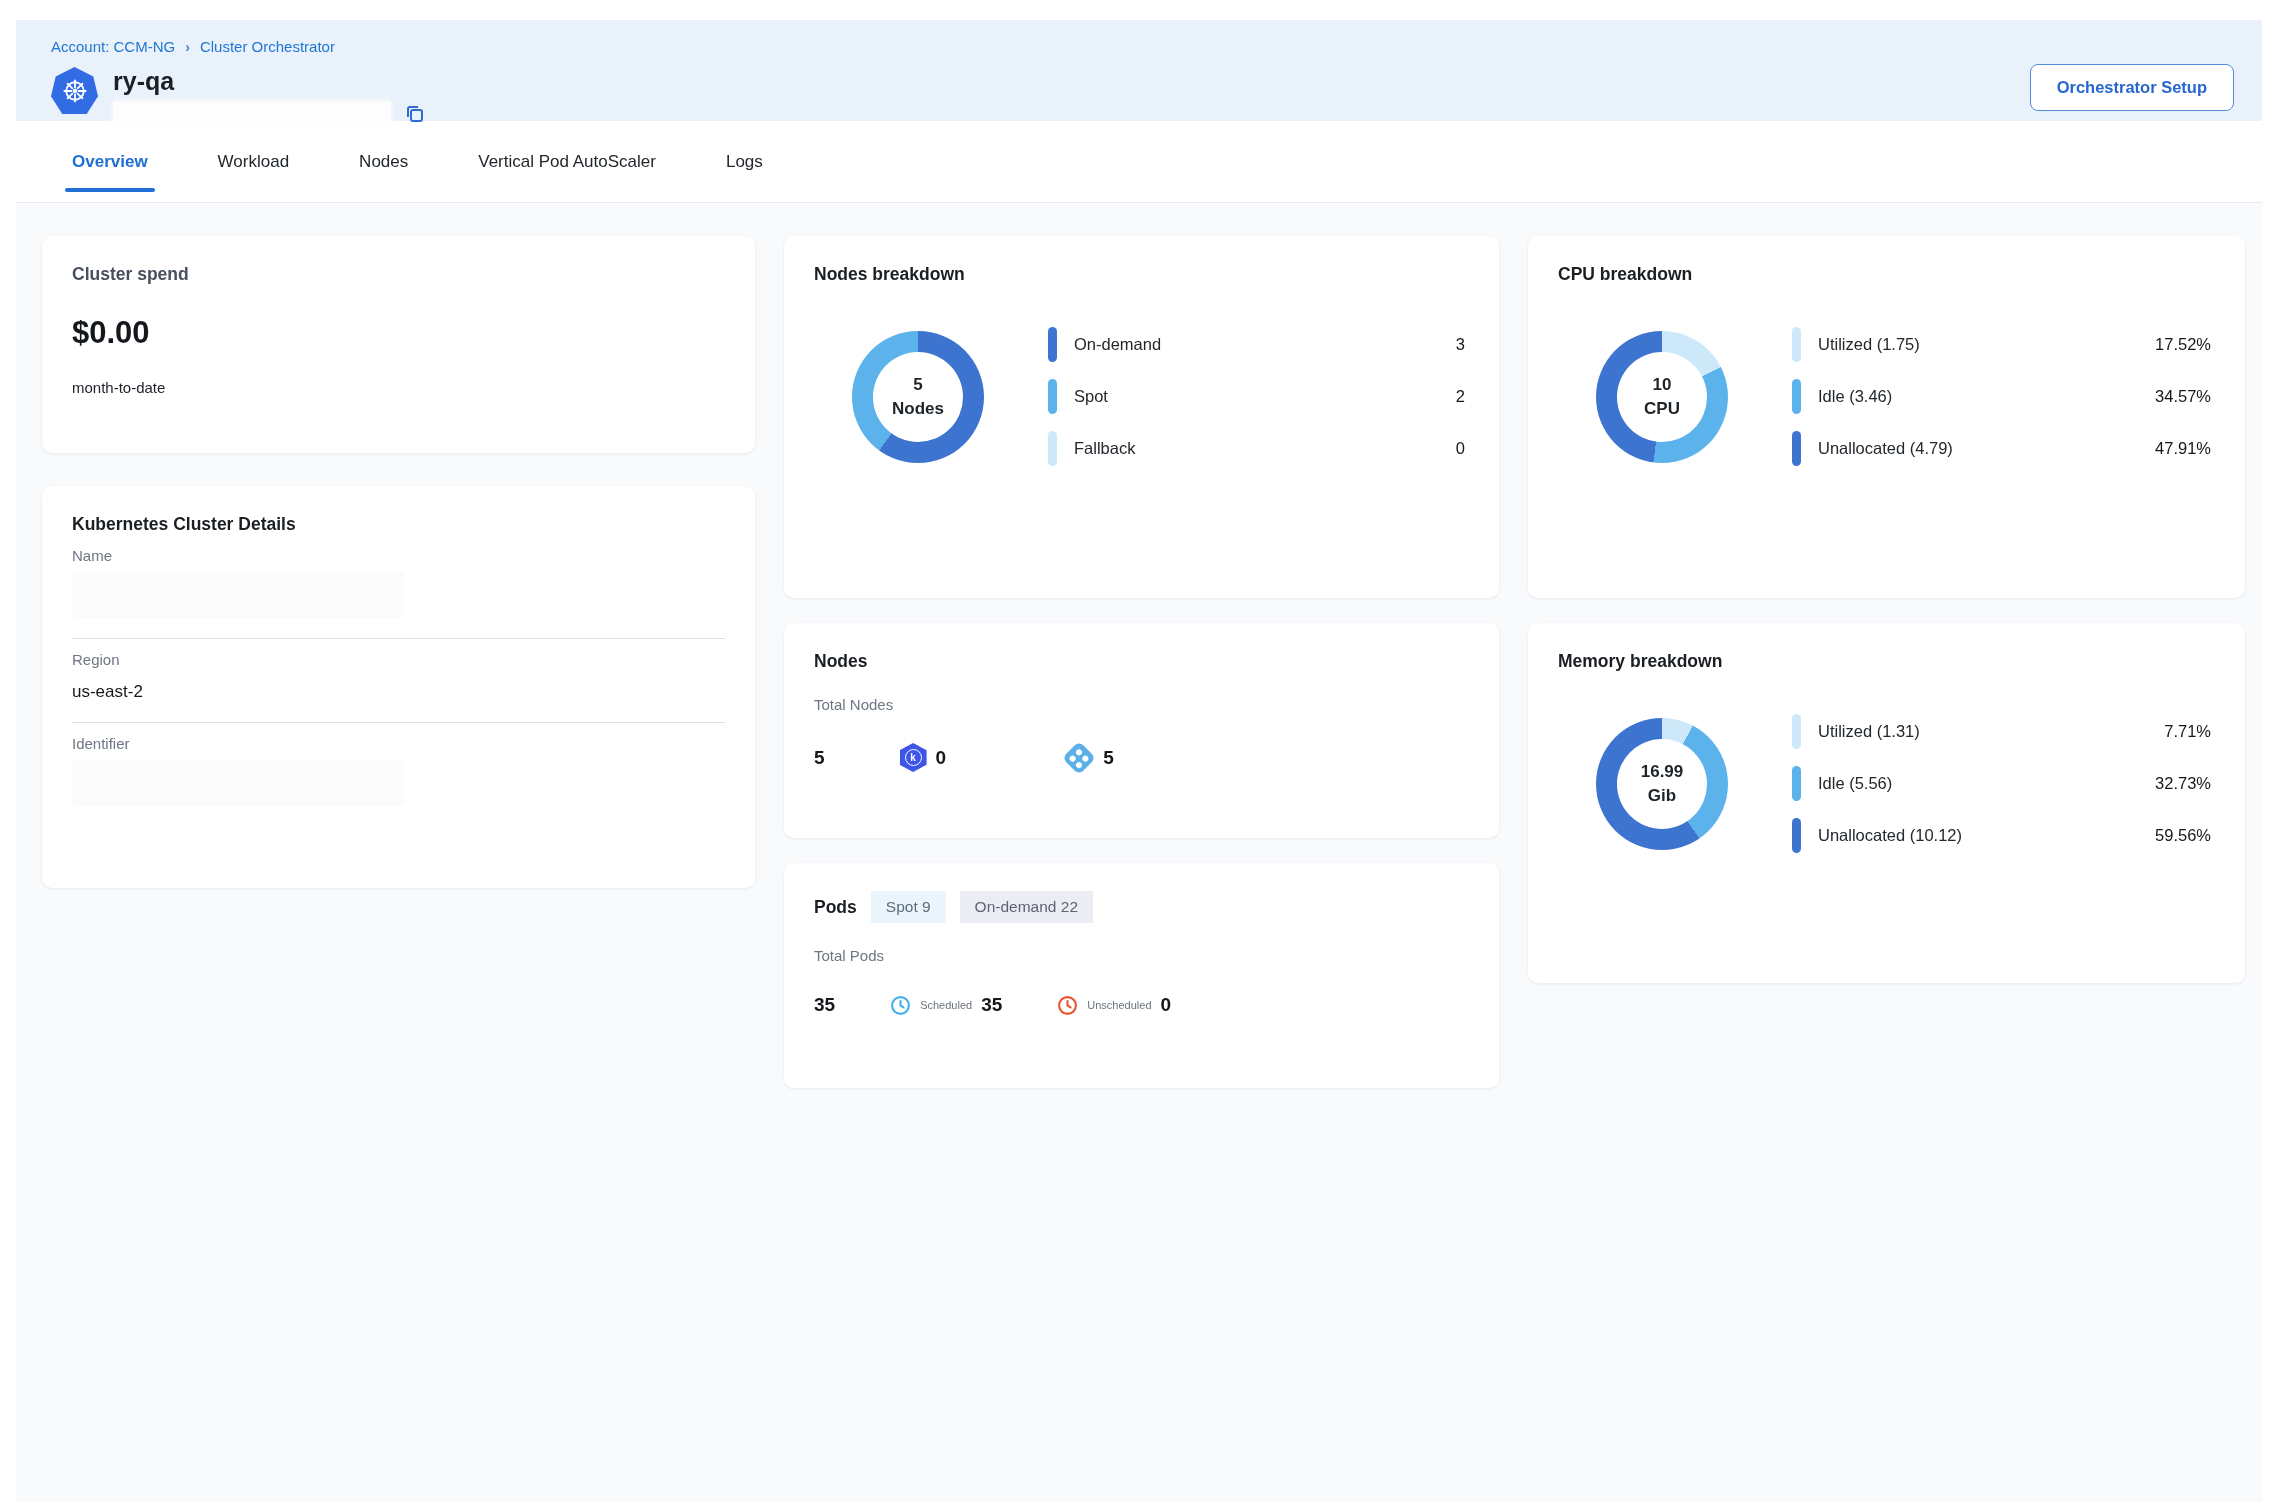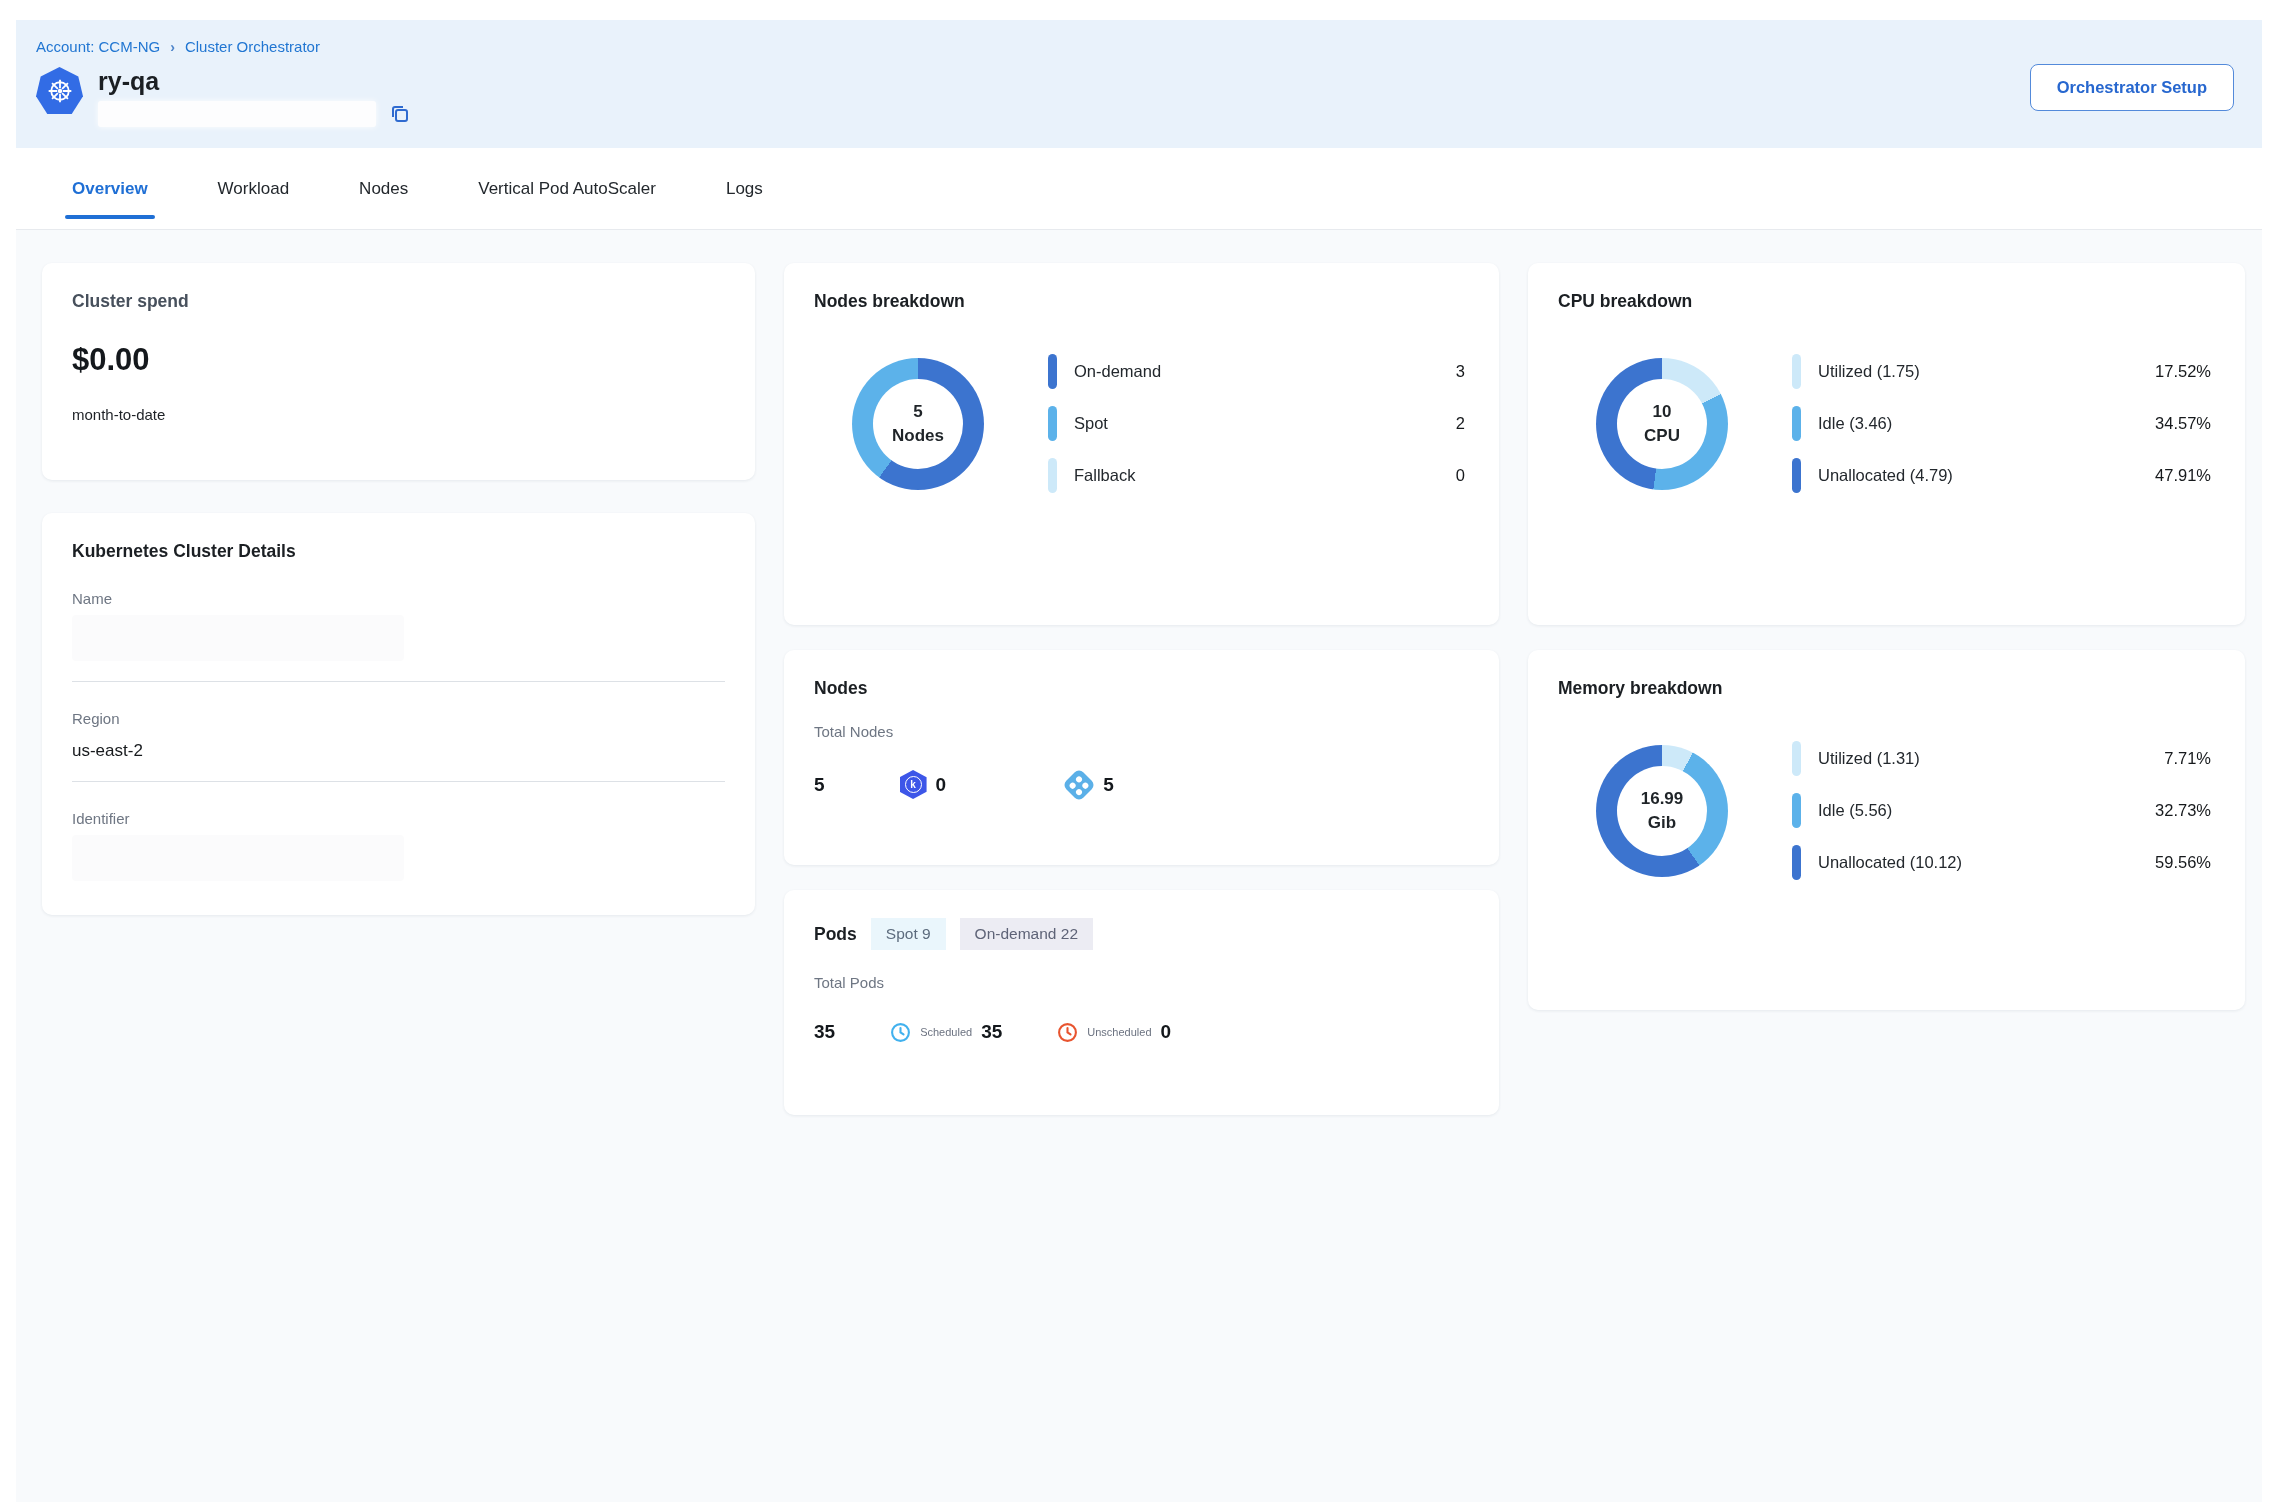--- a/index.html
+++ b/index.html
@@ -2,21 +2,21 @@
 <html><head>
 <meta charset="utf-8">
 <style>
   * { box-sizing: border-box; margin: 0; padding: 0; }
   html, body { width: 2278px; height: 1502px; background: #ffffff; }
   body { font-family: "Liberation Sans", "DejaVu Sans", sans-serif; color: #16191c; }
 
   .app { margin: 20px 16px 0 16px; height: 1482px; display: flex; flex-direction: column; }
 
   
-  .header-band { background: #e9f2fb; padding: 18px 28px 16px 20px; position: relative; height: 128px; flex: 0 0 auto; }
+  .header-band { background: #e9f2fb; padding: 18px 28px 16px 35px; position: relative; height: 101px; flex: 0 0 auto; }
   .breadcrumb { font-size: 15px; color: #2176d2; display: flex; align-items: center; gap: 10px; }
   .breadcrumb a { color: #2176d2; text-decoration: none; cursor: pointer; }
   .crumb-sep { color: #4d84c9; font-size: 14px; font-weight: bold; }
   .title-row { display: flex; align-items: flex-start; margin-top: 12px; }
   .k8s-icon { width: 47px; height: 47px; background: #326ce5; clip-path: polygon(50% 0%, 90% 20%, 100% 62%, 76% 100%, 24% 100%, 0% 62%, 10% 20%); display: flex; align-items: center; justify-content: center; flex: 0 0 auto; }
   .title-block { margin-left: 15px; }
   .cluster-title { font-size: 25px; font-weight: bold; color: #1b1f23; line-height: 28px; }
   .redacted-row { display: flex; align-items: center; margin-top: 6px; gap: 12px; }
   .redacted-title { width: 278px; height: 26px; background: #fdfdfe; border-radius: 3px; box-shadow: 0 0 6px rgba(255,255,255,0.9); }
   .copy-btn { width: 24px; height: 24px; cursor: pointer; display: inline-flex; }
@@ -36,21 +36,21 @@
   .card-title { font-size: 17.5px; font-weight: bold; color: #1b1f23; }
 
   
   .card-spend { height: 217px; margin-bottom: 33px; }
   .card-spend .card-title { color: #47505c; }
   .spend-amount { font-size: 31px; font-weight: bold; color: #14181c; margin-top: 30px; }
   .spend-period { font-size: 15px; color: #1d2126; margin-top: 28px; }
 
   
   .card-details { height: 402px; }
-  .field-label { font-size: 15px; color: #6e7683; margin-top: 28px; }
+  .field-label { font-size: 15px; color: #6e7683; margin-top: 12px; }
   .field-redacted { width: 332px; height: 46px; background: #fbfbfc; border-radius: 4px; margin-top: 8px; }
   .field-value { font-size: 17px; color: #16191c; margin-top: 14px; font-weight: 500; }
   .field-divider { border: none; border-top: 1px solid #dde1e6; margin-top: 20px; }
 
   
   .card-donut { height: 362px; margin-bottom: 25px; }
   .donut-flex { display: flex; align-items: center; margin-top: 42px; }
   .donut-wrap { flex: 0 0 196px; display: flex; justify-content: flex-start; padding-left: 38px; }
   .donut { width: 132px; height: 132px; border-radius: 50%; display: flex; align-items: center; justify-content: center; }
   .donut-hole { width: 90px; height: 90px; border-radius: 50%; background: #ffffff; display: flex; flex-direction: column; align-items: center; justify-content: center; }

